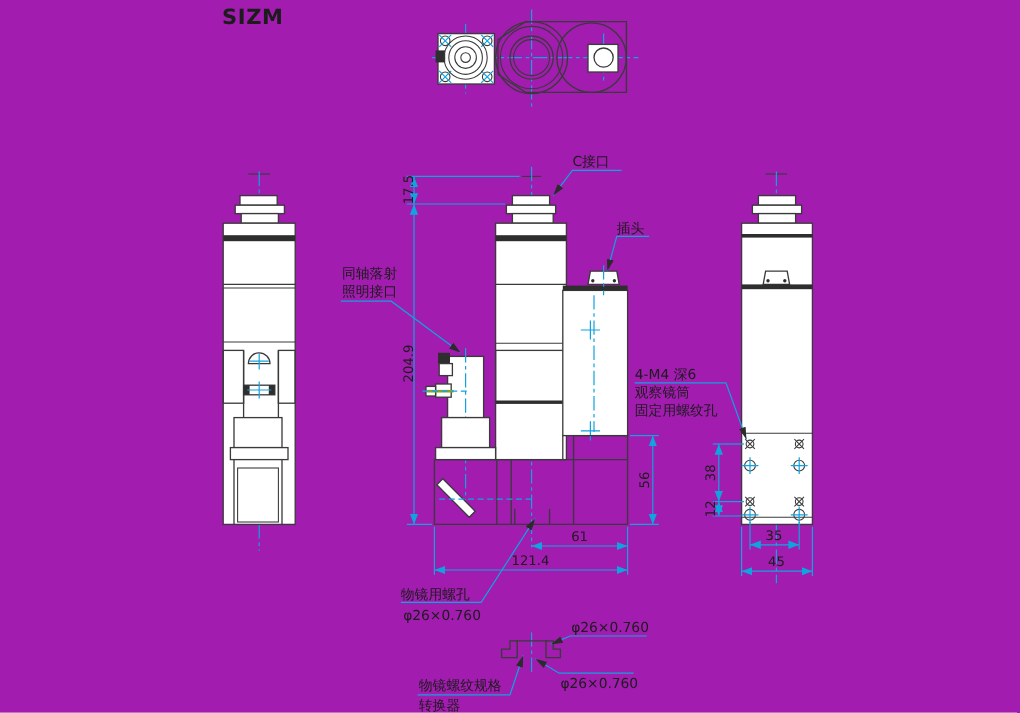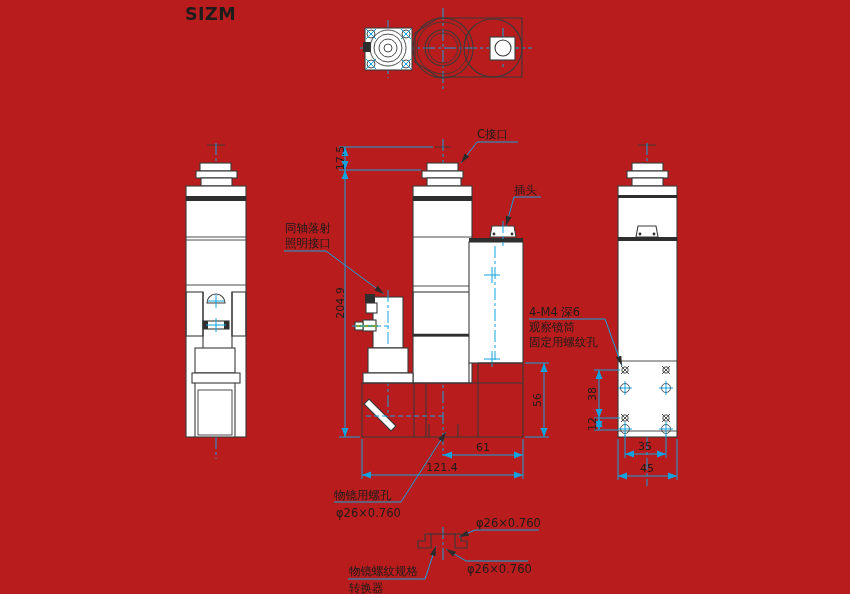--- a/index.html
+++ b/index.html
@@ -1,16 +1,16 @@
 <!DOCTYPE html>
 <html><head>
 <meta charset="utf-8">
 <style>
   html,body{margin:0;padding:0;background:#ffffff;}
-  .stage{position:relative;width:850px;height:594px;background:#b91c1c;overflow:hidden;
+  .stage{position:relative;width:850px;height:594px;background:#a21caf;overflow:hidden;
          font-family:"DejaVu Sans", sans-serif;}
   svg{position:absolute;left:0;top:0;}
   
   .k  {stroke:#3a3a3a;fill:none;stroke-width:1.1;}
   .kt {stroke:#3a3a3a;fill:none;stroke-width:0.9;}
   .k2 {stroke:#2e2e2e;fill:none;stroke-width:2.4;}
   .fd {fill:#2e2e2e;stroke:none;}
   .fw {fill:#ffffff;}
   .c  {stroke:#10a3e0;fill:none;stroke-width:1;}
   .cd {stroke:#10a3e0;fill:none;stroke-width:1;stroke-dasharray:12 3 3 3;}

